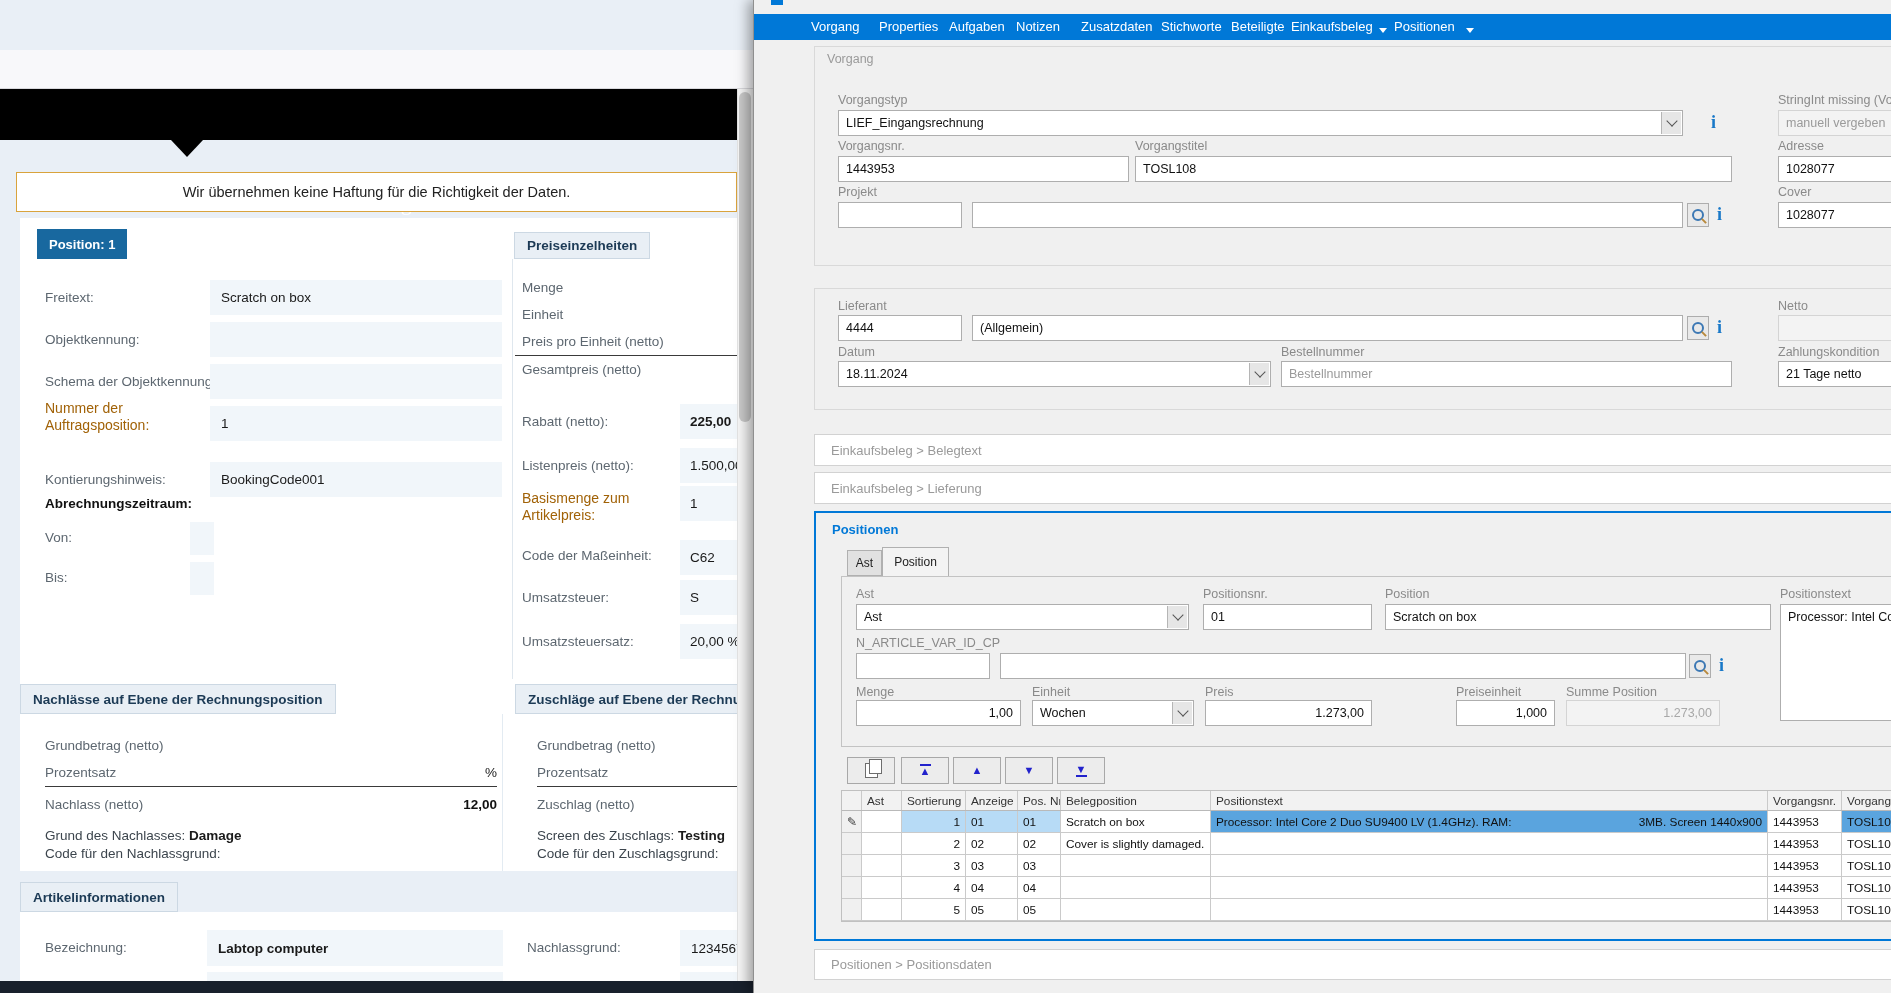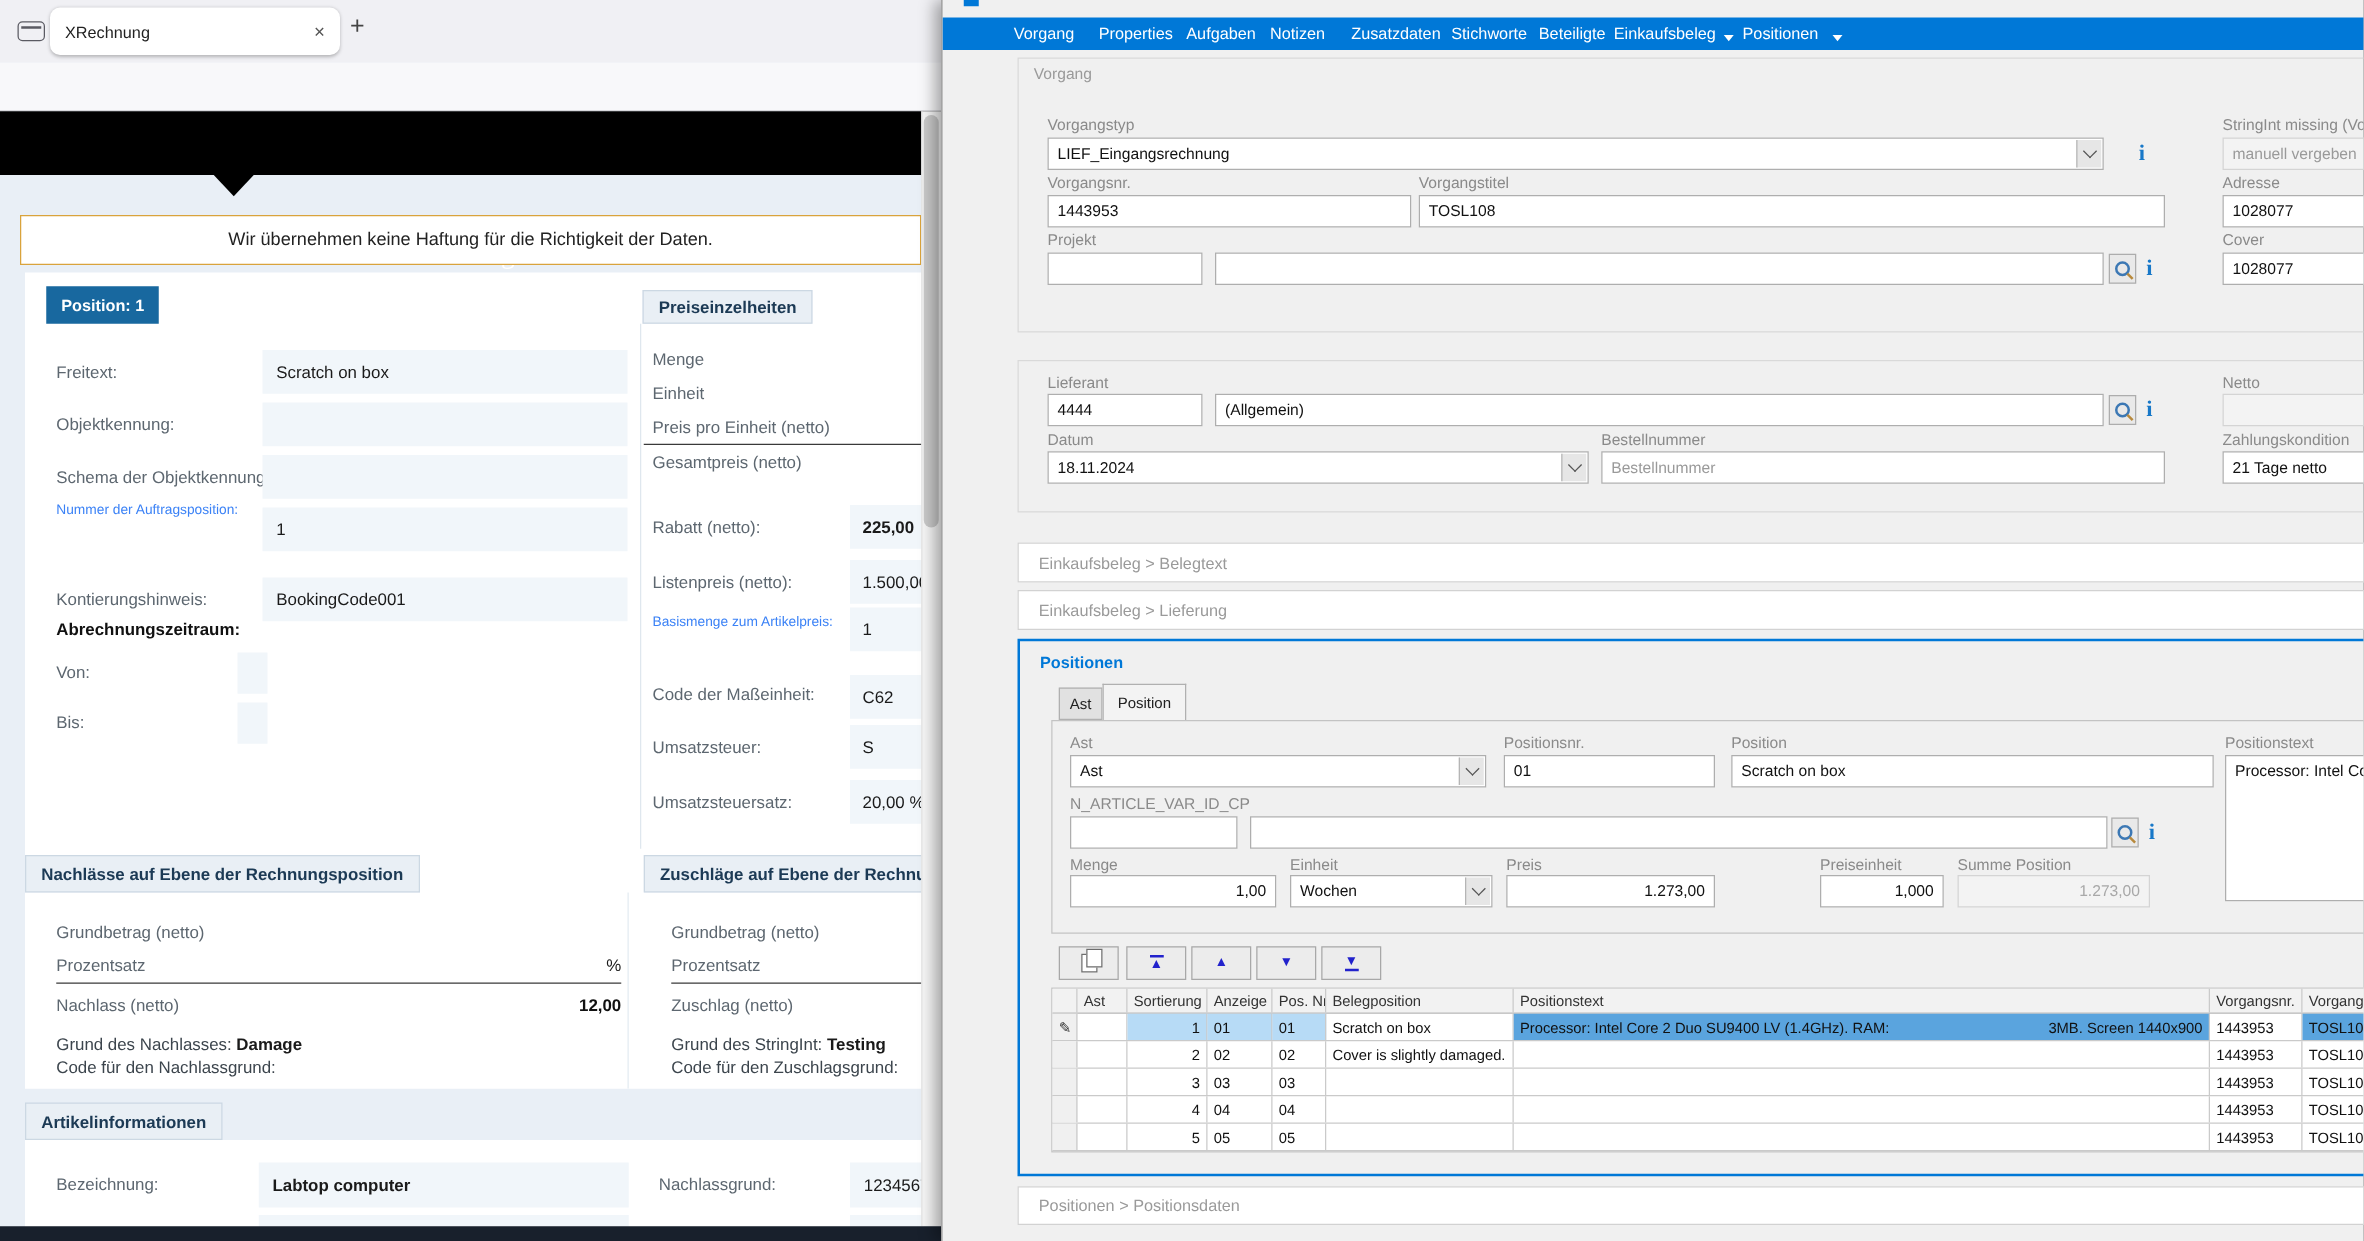--- a/index.html
+++ b/index.html
@@ -38,21 +38,21 @@
   .warnbox{left:16px;top:172px;width:721px;height:40px;background:#fff;border:1px solid #d9a33c;
            display:flex;align-items:center;justify-content:center;font-size:14.5px;color:#222;}
   .card{background:#fff;overflow:hidden;}
   .card1{left:20px;top:218px;width:719px;height:653px;}
   .card2{left:20px;top:912px;width:719px;height:110px;}
   .posheader{background:#18689f;color:#fff;font-weight:bold;font-size:13px;
              display:flex;align-items:center;padding:0 12px;}
   .seclabel{background:#e9eff5;border:1px solid #ccd8e3;color:#1c3a55;font-weight:bold;font-size:13.5px;
             display:flex;align-items:center;padding:0 12px;white-space:nowrap;}
   .lbl{color:#5d6770;font-size:13.5px;white-space:nowrap;}
-  .lbl2{color:#3b82f6;font-size:11px;width:160px;line-height:17px;}
+  .lbl2{color:#a16207;font-size:14px;width:160px;line-height:17px;}
   .vbox{background:#f1f6fa;display:flex;align-items:center;padding:0 11px;font-size:13.5px;color:#1a1a1a;}
   .boldv{font-weight:bold;}
   .rule{border-top:1px solid #3a3a3a;height:0;}
   .pr-val{background:#f1f6fa;width:92px;height:35px;display:flex;align-items:center;
           padding:0 10px;font-size:13.5px;color:#1a1a1a;}
   .freeline{font-size:13.5px;color:#3c454d;white-space:nowrap;}
   .freeline b{color:#1a1a1a;}
   .scrollbar{left:737px;top:89px;width:16px;height:892px;background:#f6f6f6;border-left:1px solid #e4e4e4;}
   .scrollthumb{left:739px;top:92px;width:12px;height:330px;background:#c9c9c9;border-radius:6px;}
   .taskbar{left:0;top:981px;width:753px;height:12px;background:#18202c;}
@@ -110,28 +110,20 @@
   .cell-strong{background:#5aa4de;}
   .pencil{font-size:12px;color:#333;line-height:12px;}
 </style>
 </head>
 <body>
 
 <div class="screen">
 
   <div class="abs browser">
 
-    <div class="abs tabstrip">
-      <div class="abs fxview"></div>
-      <div class="abs tab">
-        <span class="tab-title">XRechnung</span>
-        <span class="tab-close">×</span>
-      </div>
-      <div class="abs newtab">+</div>
-    </div>
 
     <div class="abs toolbar">
       <span class="abs navico" style="left:20px;">←</span>
       <span class="abs navico" style="left:52px;color:#b0b0b6;">→</span>
       <span class="abs navico" style="left:84px;">↻</span>
       <div class="abs urlbar">
         <span class="docicon"></span>
         <span class="urltext">file:///C:/data/xRechnung/Visualization/xrechnung-visualization-ma</span>
         <span class="star">☆</span>
       </div>
@@ -205,21 +197,21 @@
         <span>Grund des Nachlasses:</span>
         <b>Damage</b>
       </div>
       <div class="abs freeline" style="left:25px;top:628px;">Code für den Nachlassgrund:</div>
 
       <span class="abs lbl" style="left:517px;top:520px;">Grundbetrag (netto)</span>
       <span class="abs lbl" style="left:517px;top:547px;">Prozentsatz</span>
       <div class="abs rule" style="left:517px;top:568px;width:202px;"></div>
       <span class="abs lbl" style="left:517px;top:579px;">Zuschlag (netto)</span>
       <div class="abs freeline" style="left:517px;top:610px;">
-        <span>Grund des StringInt:</span>
+        <span>Screen des Zuschlags:</span>
         <b>Testing</b>
       </div>
       <div class="abs freeline" style="left:517px;top:628px;">Code für den Zuschlagsgrund:</div>
     </div>
 
     <div class="abs seclabel" style="left:20px;top:882px;height:30px;">Artikelinformationen</div>
     <div class="abs card card2">
       <span class="abs lbl" style="left:25px;top:28px;">Bezeichnung:</span>
       <div class="abs vbox boldv" style="left:187px;top:18px;width:296px;height:36px;">Labtop computer</div>
       <span class="abs lbl" style="left:507px;top:28px;">Nachlassgrund:</span>

